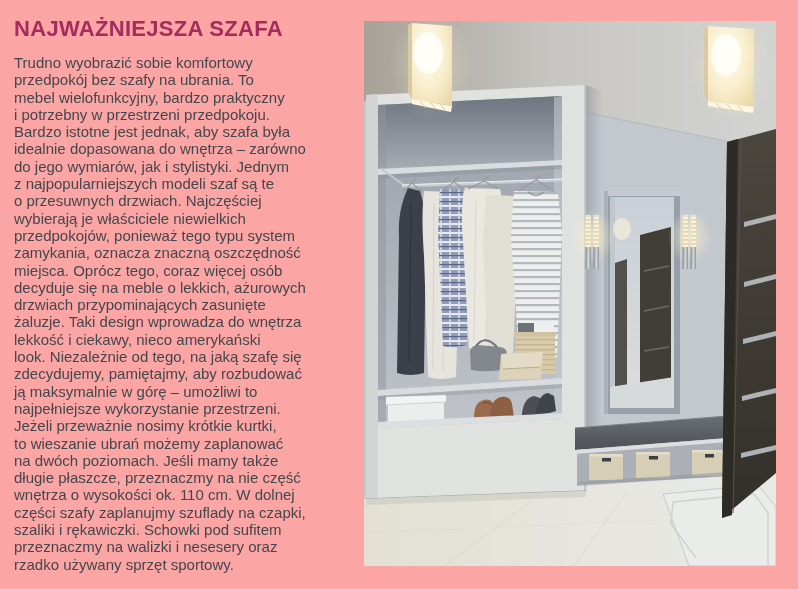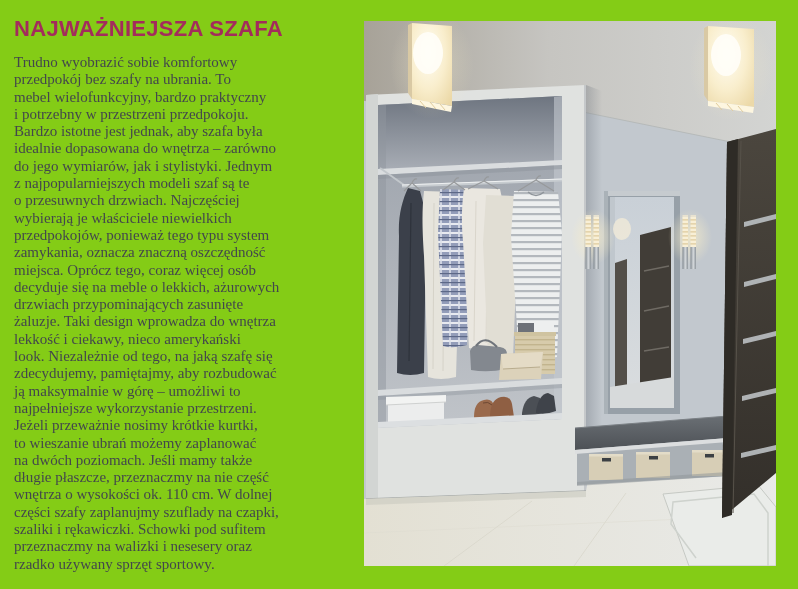--- a/index.html
+++ b/index.html
@@ -1,28 +1,28 @@
 <!DOCTYPE html>
 <html><head>
 <meta charset="utf-8">
 <style>
   html,body { margin:0; padding:0; }
   .page {
     position:relative; width:798px; height:589px;
-    background:#84cc16; overflow:hidden;
+    background:#fca5a5; overflow:hidden;
     font-family:"Liberation Sans", sans-serif;
   }
   .article { position:absolute; left:14px; top:15px; width:344px; }
   .article h1 {
     margin:0; font-size:22px; line-height:27px; font-weight:bold;
     color:#a32c5c; letter-spacing:0.3px;
   }
   .article .body-text {
     margin-top:12px; font-size:15px; line-height:17.3px;
-    color:#43474c; white-space:pre-line;font-family:Liberation Serif, serif;
+    color:#43474c; white-space:pre-line;
   }
   .photo {
     position:absolute; left:364px; top:21px; width:412px; height:545px;
   }
   .photo svg { display:block; width:100%; height:100%; }
 </style>
 </head>
 <body>
 
 <div class="page">

